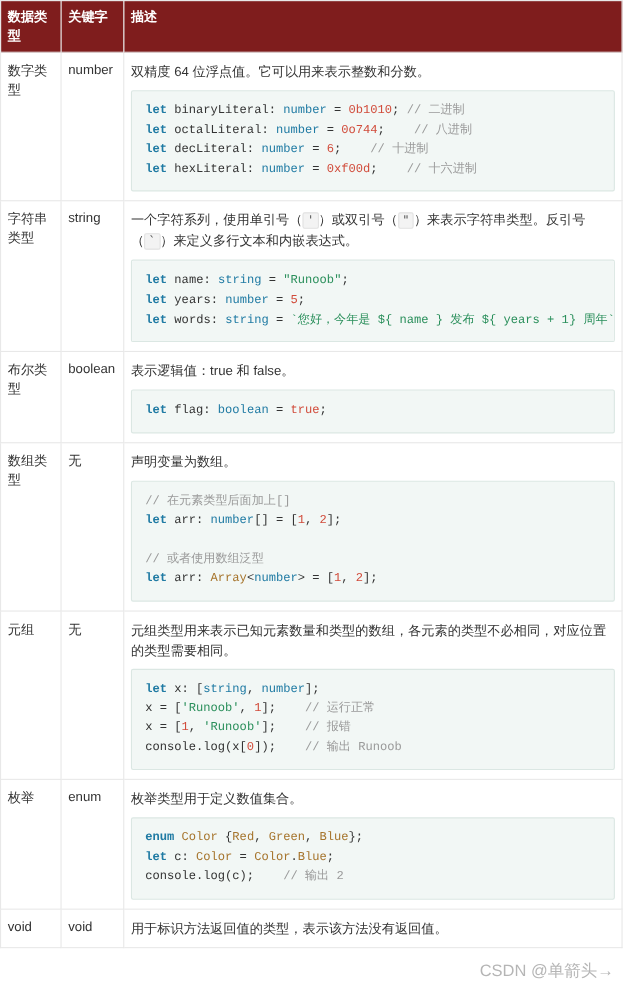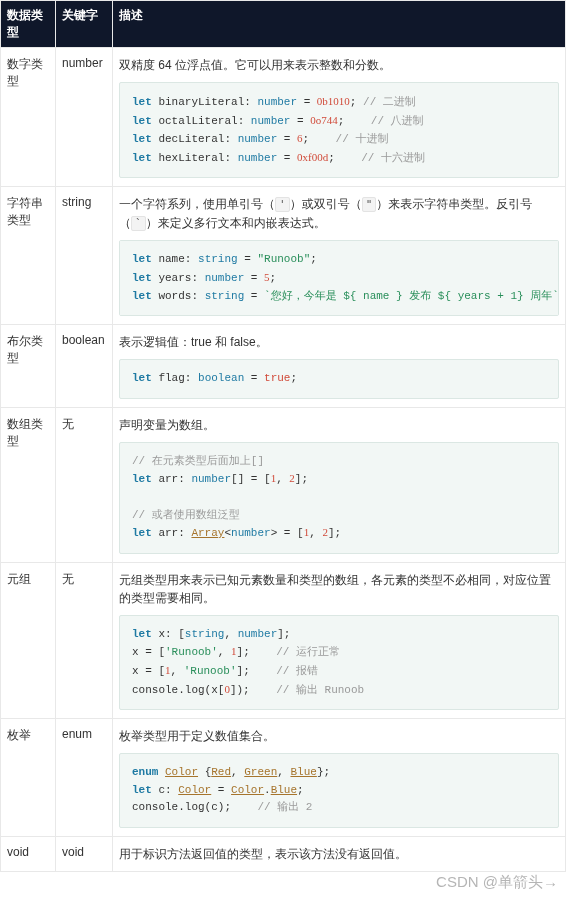--- a/index.html
+++ b/index.html
@@ -18,21 +18,21 @@
     table-layout: fixed;
   }
   th, td {
     border: 1px solid #e8e8e8;
     padding: 8px 6px;
     vertical-align: top;
     text-align: left;
     word-wrap: break-word;
   }
   thead th {
-    background: #0f172a;
+    background: #7f1d1d;
     color: #fff;
     font-weight: bold;
     font-size: 12px;
     padding: 6px;
   }
   col.c1 { width: 55px; }
   col.c2 { width: 57px; }
   col.c3 { width: auto; }
   .desc p { margin: 0 0 8px 0; line-height: 1.5; }
   .desc p:last-child { margin-bottom: 0; }
@@ -53,24 +53,24 @@
     background: #f3f3f3;
     border: 1px solid #e3e3e3;
     border-radius: 2px;
     padding: 0 3px;
     font-family: Menlo, Consolas, monospace;
     font-size: 11px;
     color: #555;
   }
   .kw  { color: #1f7aa3; font-weight: bold; }   
   .typ { color: #1f7aa3; }   
-  .num { color: #d14b3a; font-family: Liberation Serif, serif; }   
+  .num { color: #d14b3a; }   
   .str { color: #2a8f5b; }   
   .cmt { color: #9a9a9a; }   
-  .cls { color: #a6742c; text-decoration: underline; }   
+  .cls { color: #a6742c; }   
   .bool{ color: #d14b3a; }
   .watermark {
     position: fixed;
     right: 8px;
     bottom: 14px;
     color: rgba(120,120,120,0.55);
     font-size: 15px;
     pointer-events: none;
   }
 </style>

